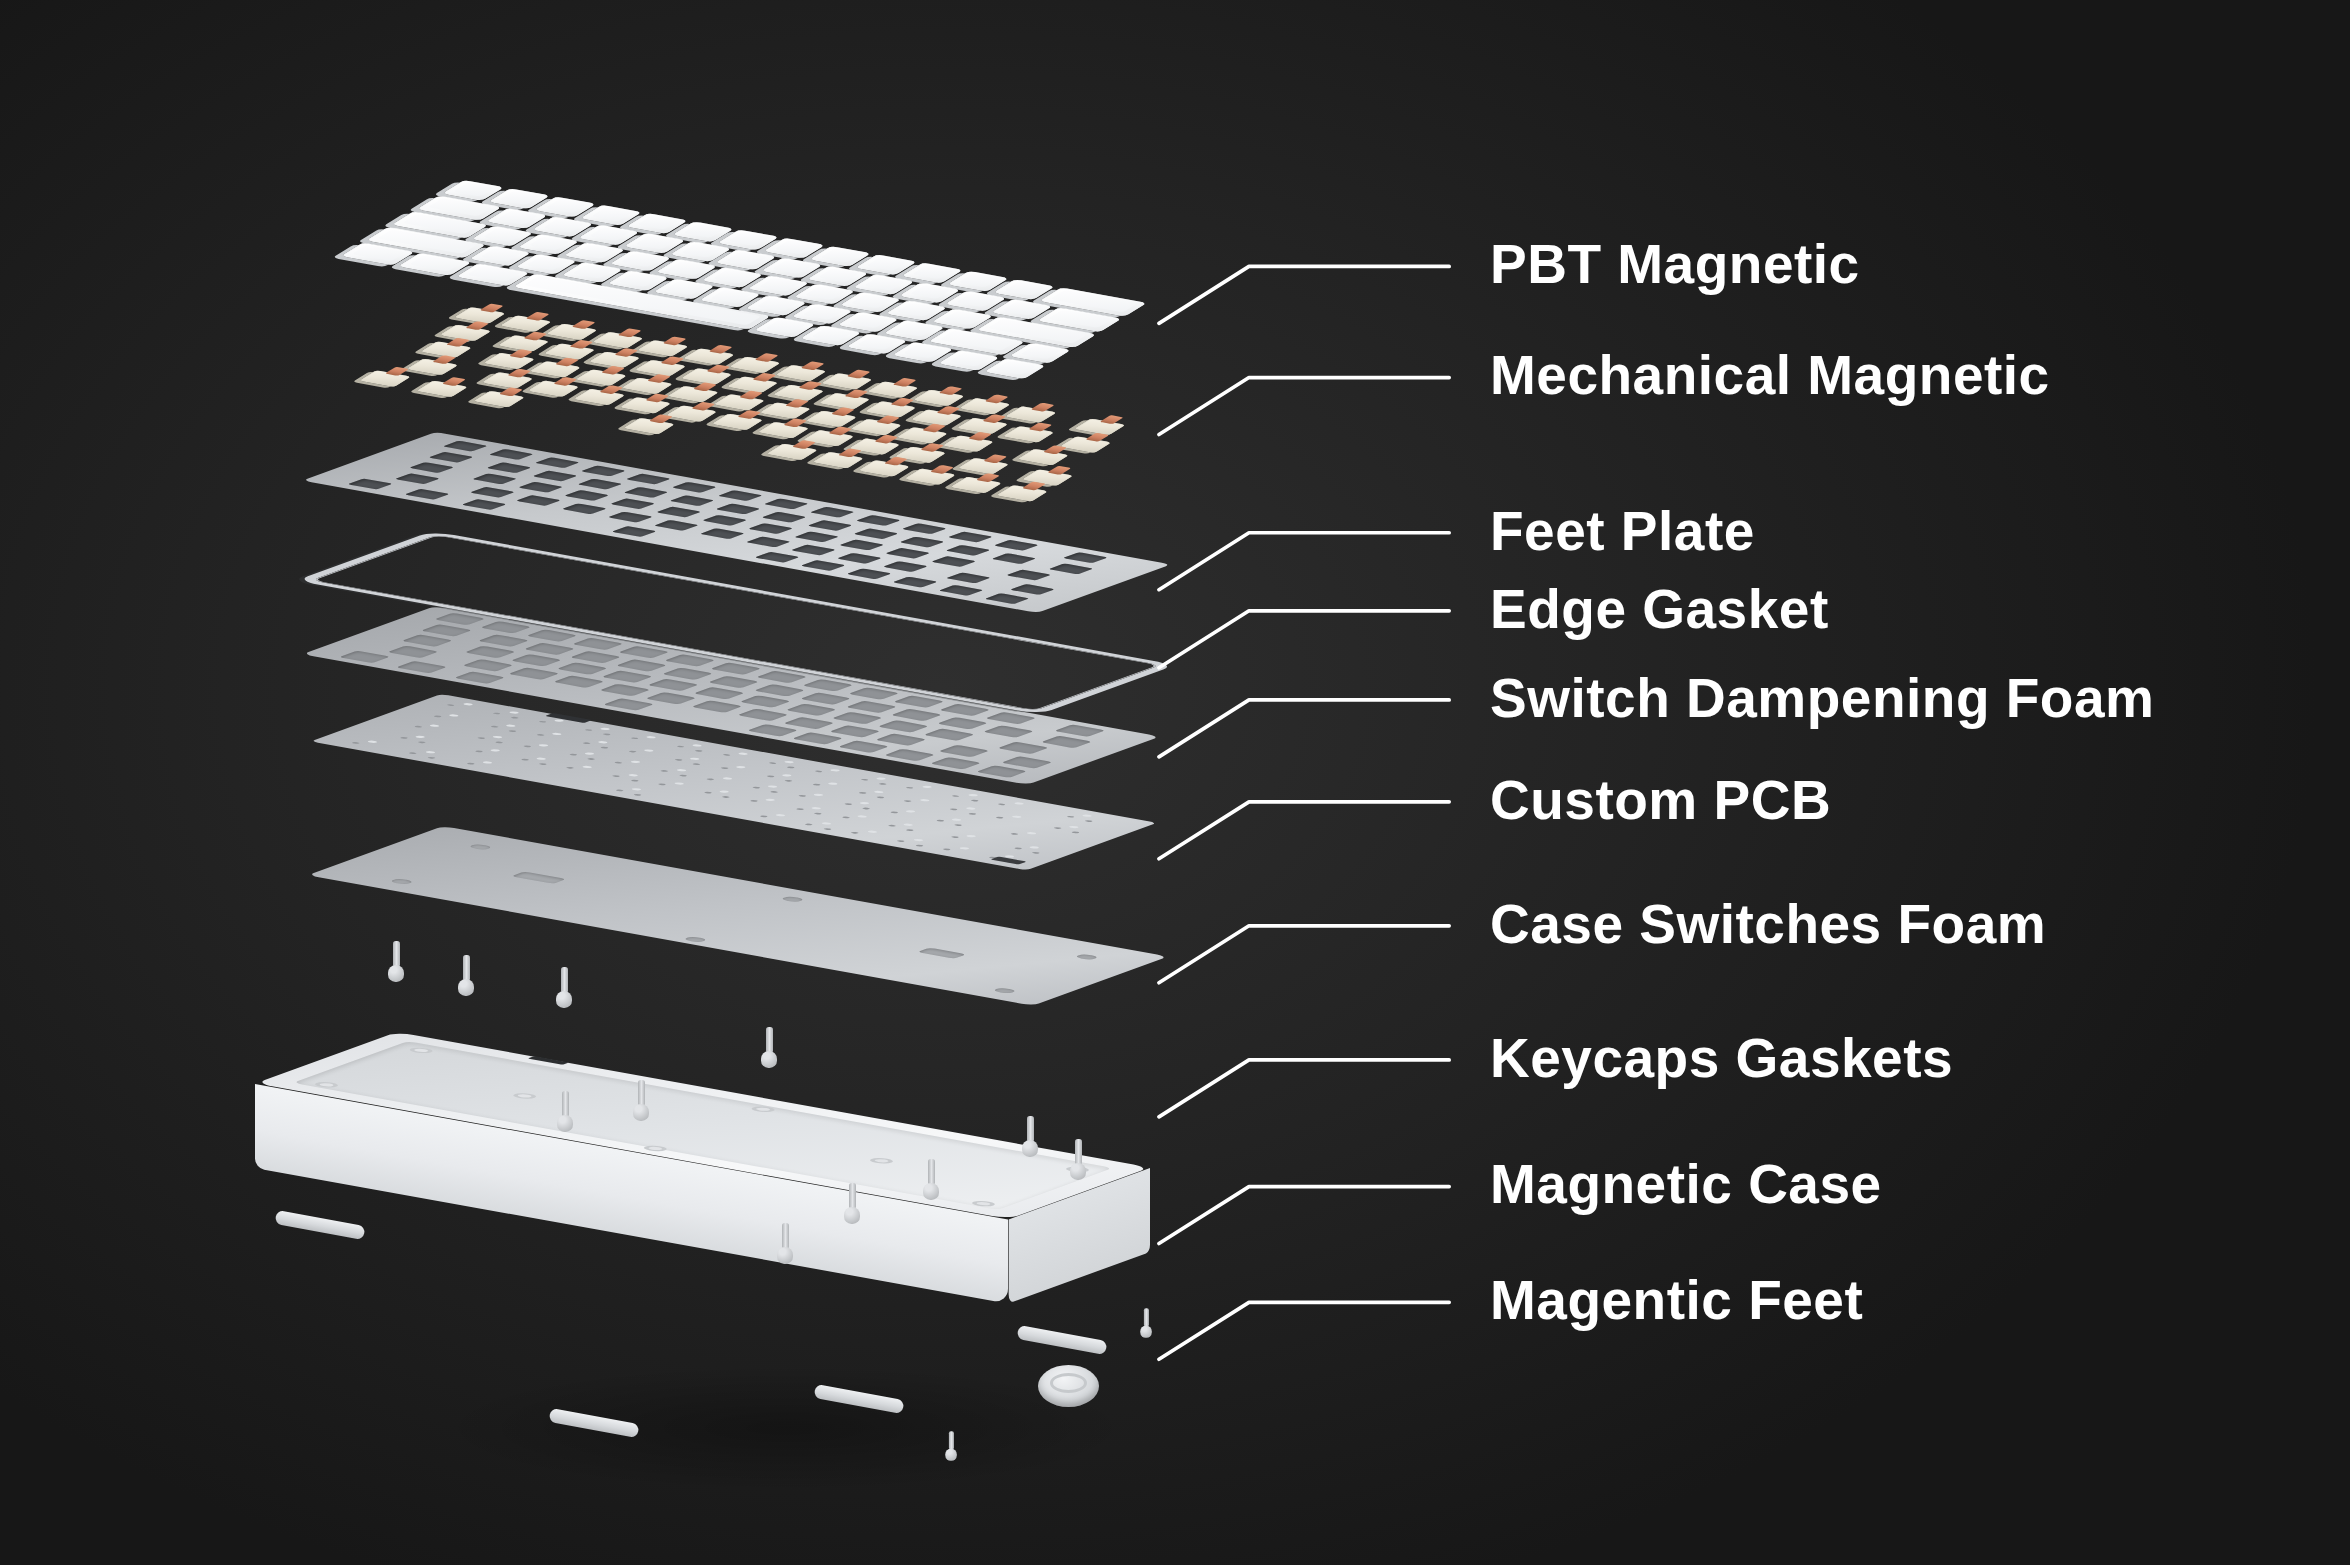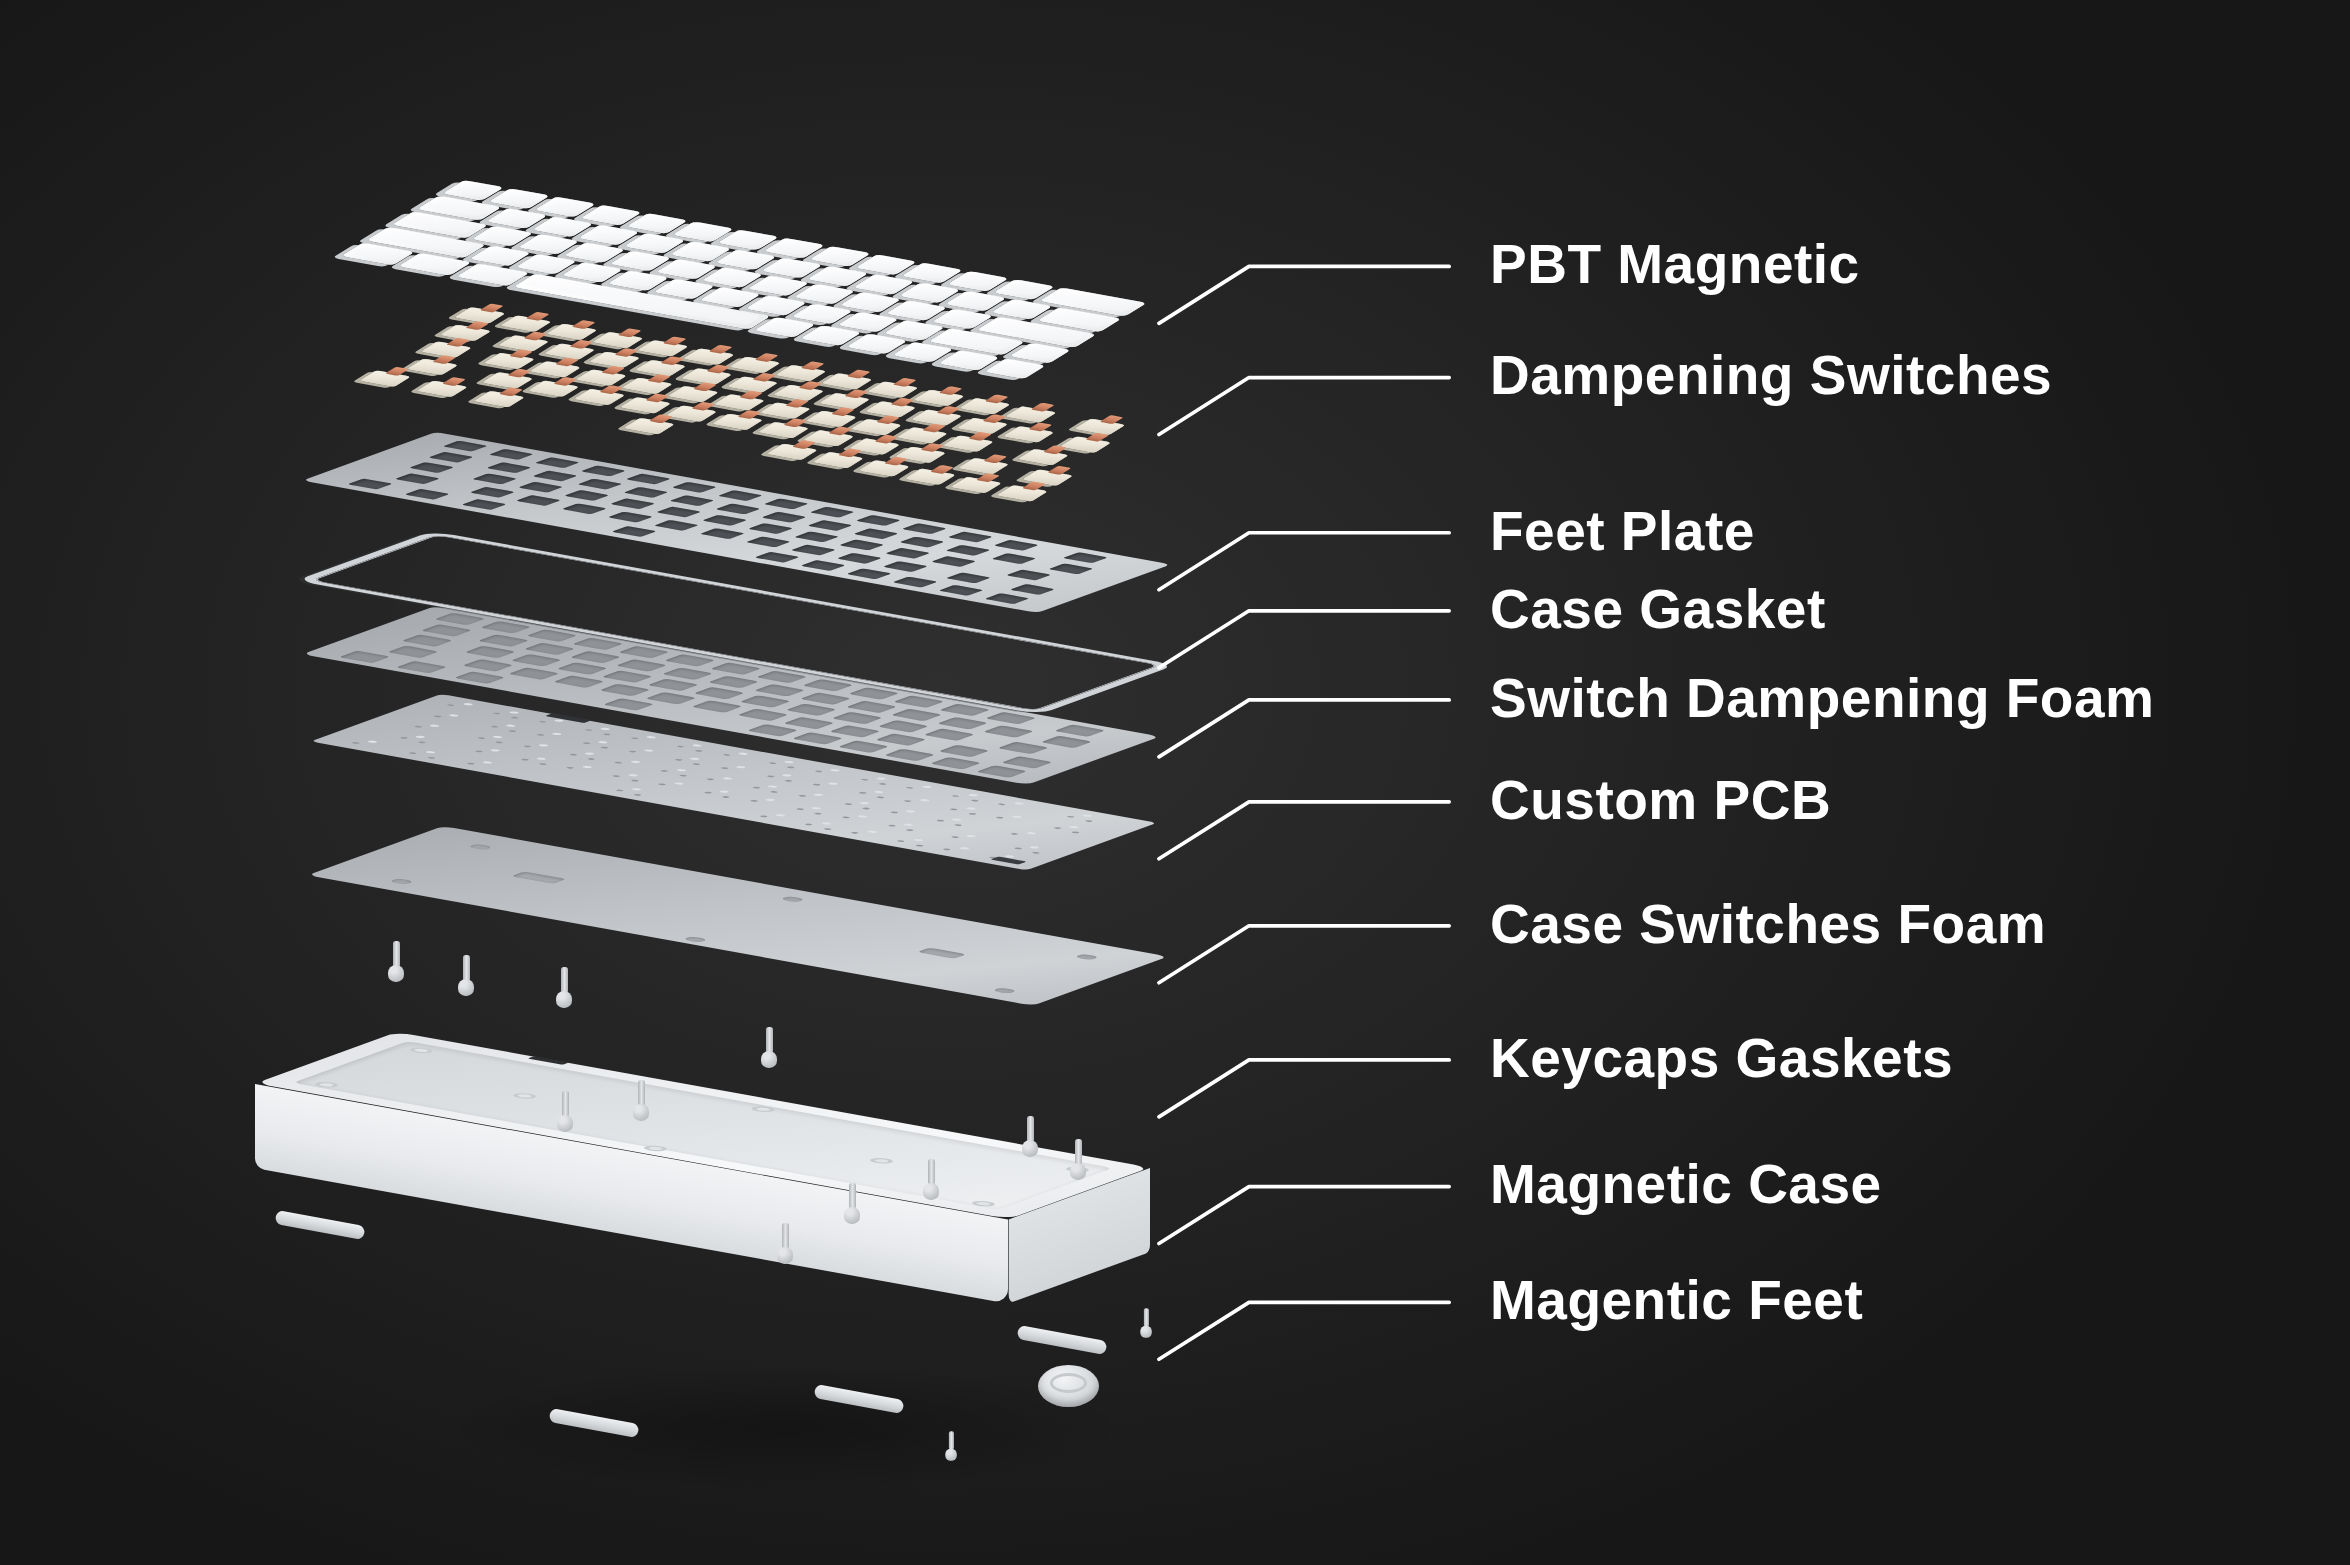--- a/index.html
+++ b/index.html
@@ -630,23 +630,23 @@
       <polyline points="1262,727 1360,665 1578,665" fill="none" stroke="#ffffff" stroke-width="4" stroke-linejoin="round" stroke-linecap="round"></polyline>
       <polyline points="1262,824 1360,762 1578,762" fill="none" stroke="#ffffff" stroke-width="4" stroke-linejoin="round" stroke-linecap="round"></polyline>
       <polyline points="1262,935 1360,873 1578,873" fill="none" stroke="#ffffff" stroke-width="4" stroke-linejoin="round" stroke-linecap="round"></polyline>
       <polyline points="1262,1070 1360,1008 1578,1008" fill="none" stroke="#ffffff" stroke-width="4" stroke-linejoin="round" stroke-linecap="round"></polyline>
       <polyline points="1262,1216 1360,1154 1578,1154" fill="none" stroke="#ffffff" stroke-width="4" stroke-linejoin="round" stroke-linecap="round"></polyline>
       <polyline points="1262,1354 1360,1292 1578,1292" fill="none" stroke="#ffffff" stroke-width="4" stroke-linejoin="round" stroke-linecap="round"></polyline>
       <polyline points="1262,1480 1360,1418 1578,1418" fill="none" stroke="#ffffff" stroke-width="4" stroke-linejoin="round" stroke-linecap="round"></polyline>
     </svg>
 
   <div class="callout-label" style="left: 1490px; top: 266px;">PBT Magnetic</div>
-  <div class="callout-label" style="left: 1490px; top: 377px;">Dampening Switches</div>
+  <div class="callout-label" style="left: 1490px; top: 377px;">Mechanical Magnetic</div>
   <div class="callout-label" style="left: 1490px; top: 533px;">Feet Plate</div>
-  <div class="callout-label" style="left: 1490px; top: 611px;">Case Gasket</div>
+  <div class="callout-label" style="left: 1490px; top: 611px;">Edge Gasket</div>
   <div class="callout-label" style="left: 1490px; top: 802px;">Custom PCB</div>
   <div class="callout-label" style="left: 1490px; top: 700px;">Switch Dampening Foam</div>
   <div class="callout-label" style="left: 1490px; top: 926px;">Case Switches Foam</div>
   <div class="callout-label" style="left: 1490px; top: 1060px;">Keycaps Gaskets</div>
   <div class="callout-label" style="left: 1490px; top: 1186px;">Magnetic Case</div>
   <div class="callout-label" style="left: 1490px; top: 1302px;">Magentic Feet</div>
 </div>
 
 
 </body></html>

